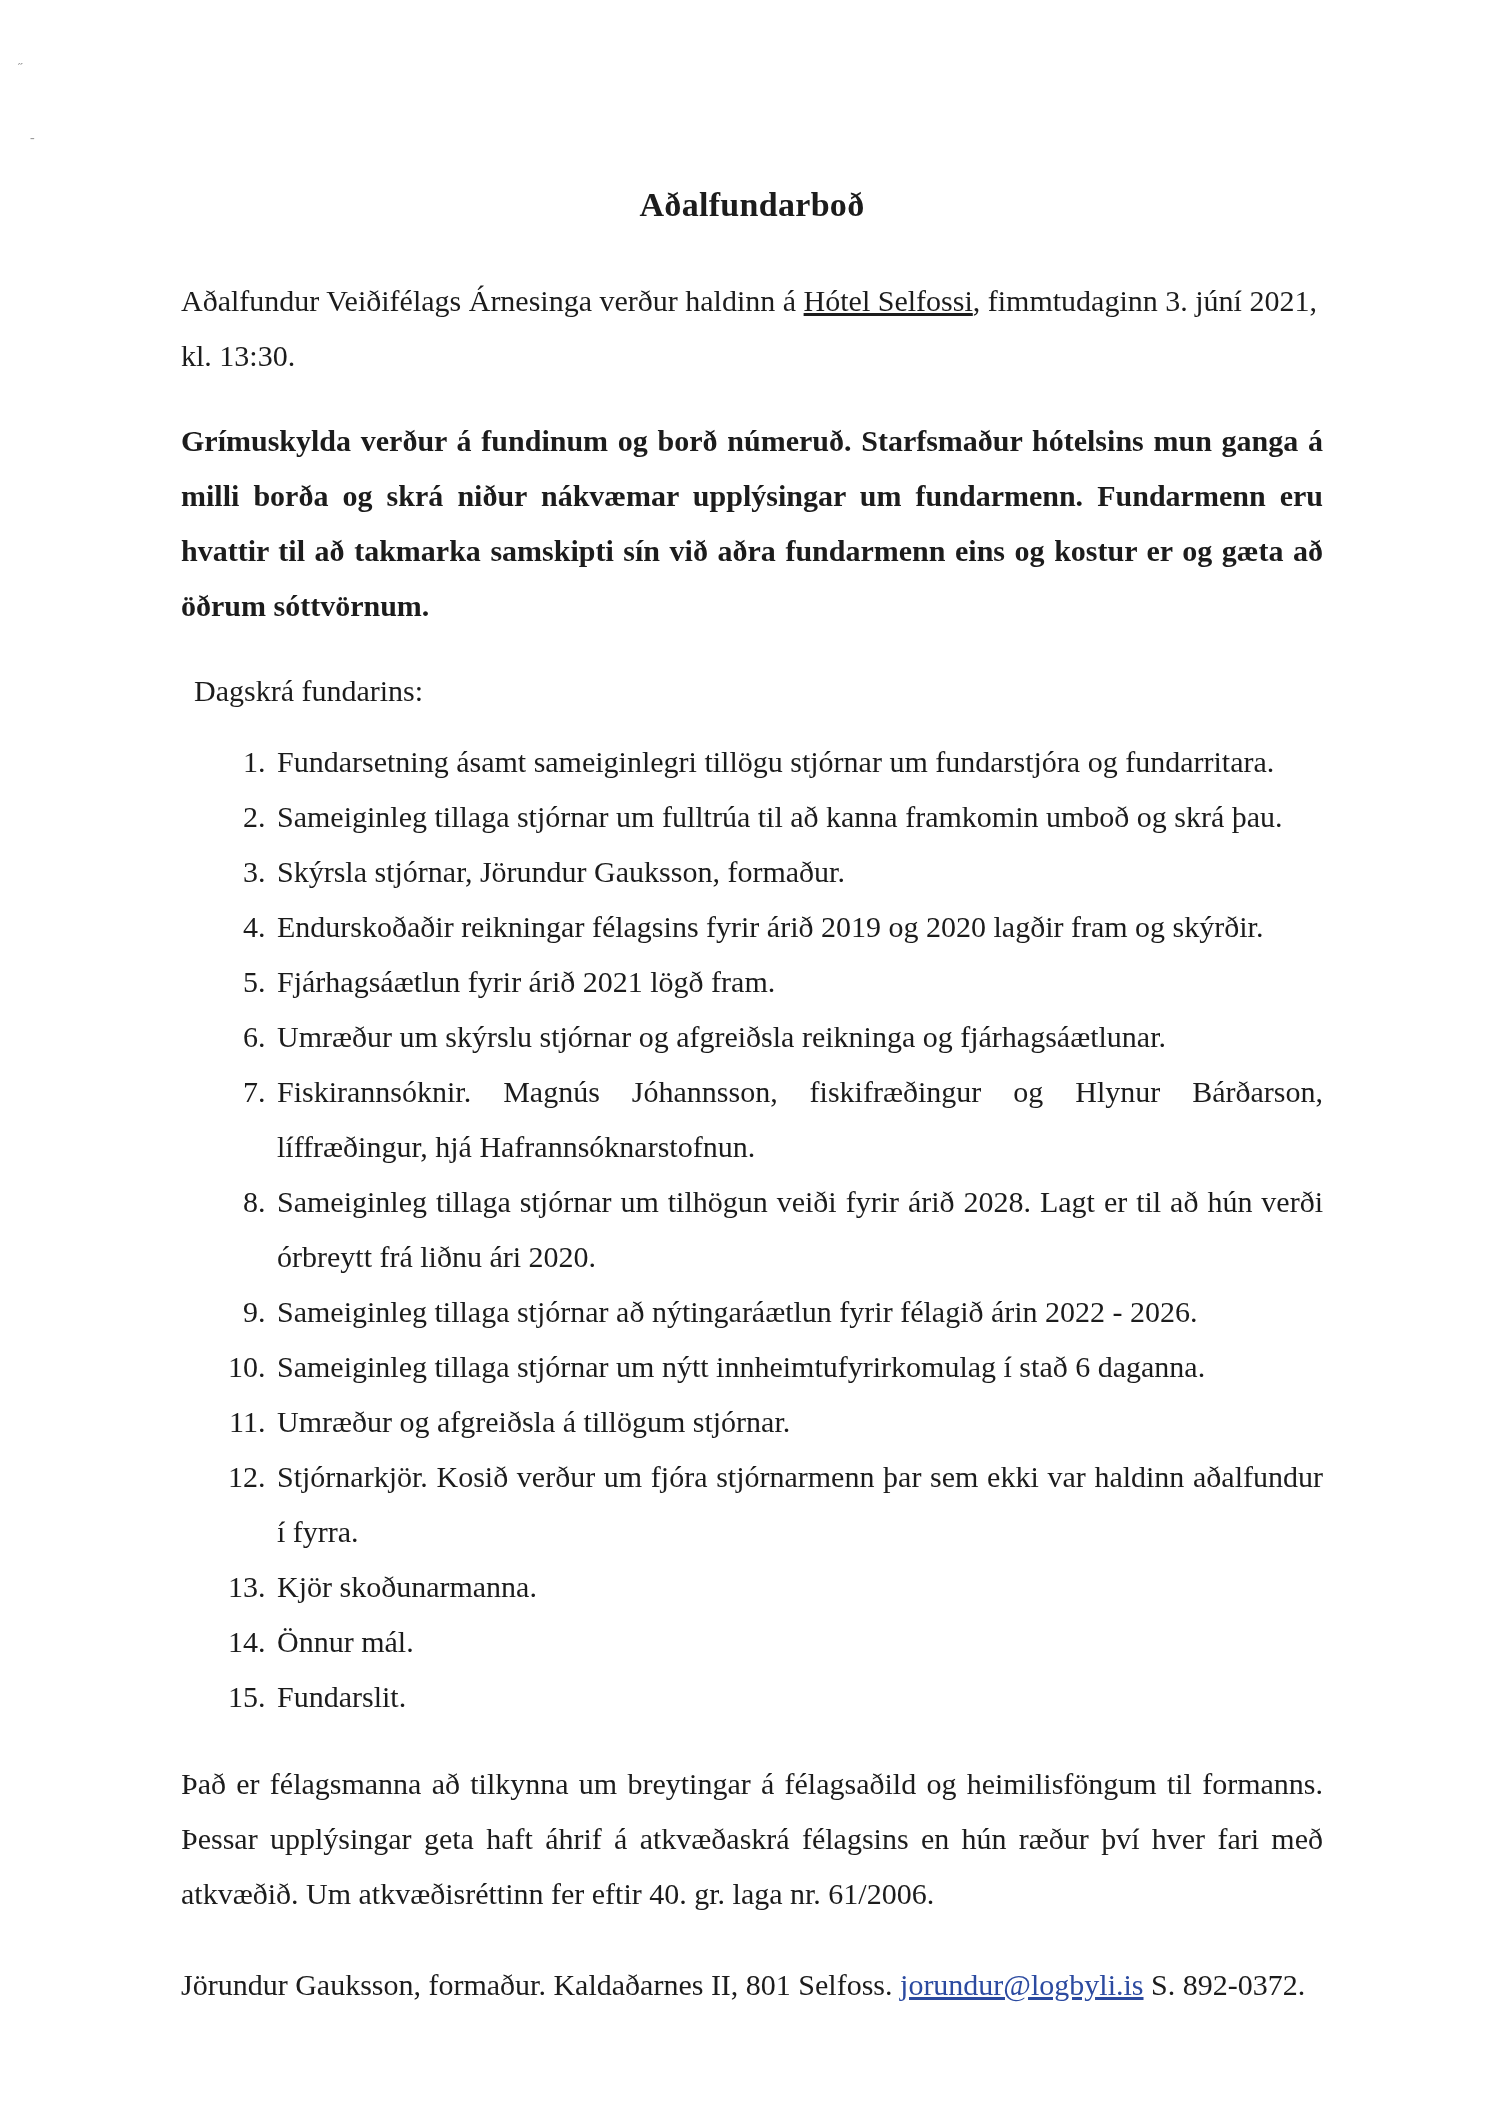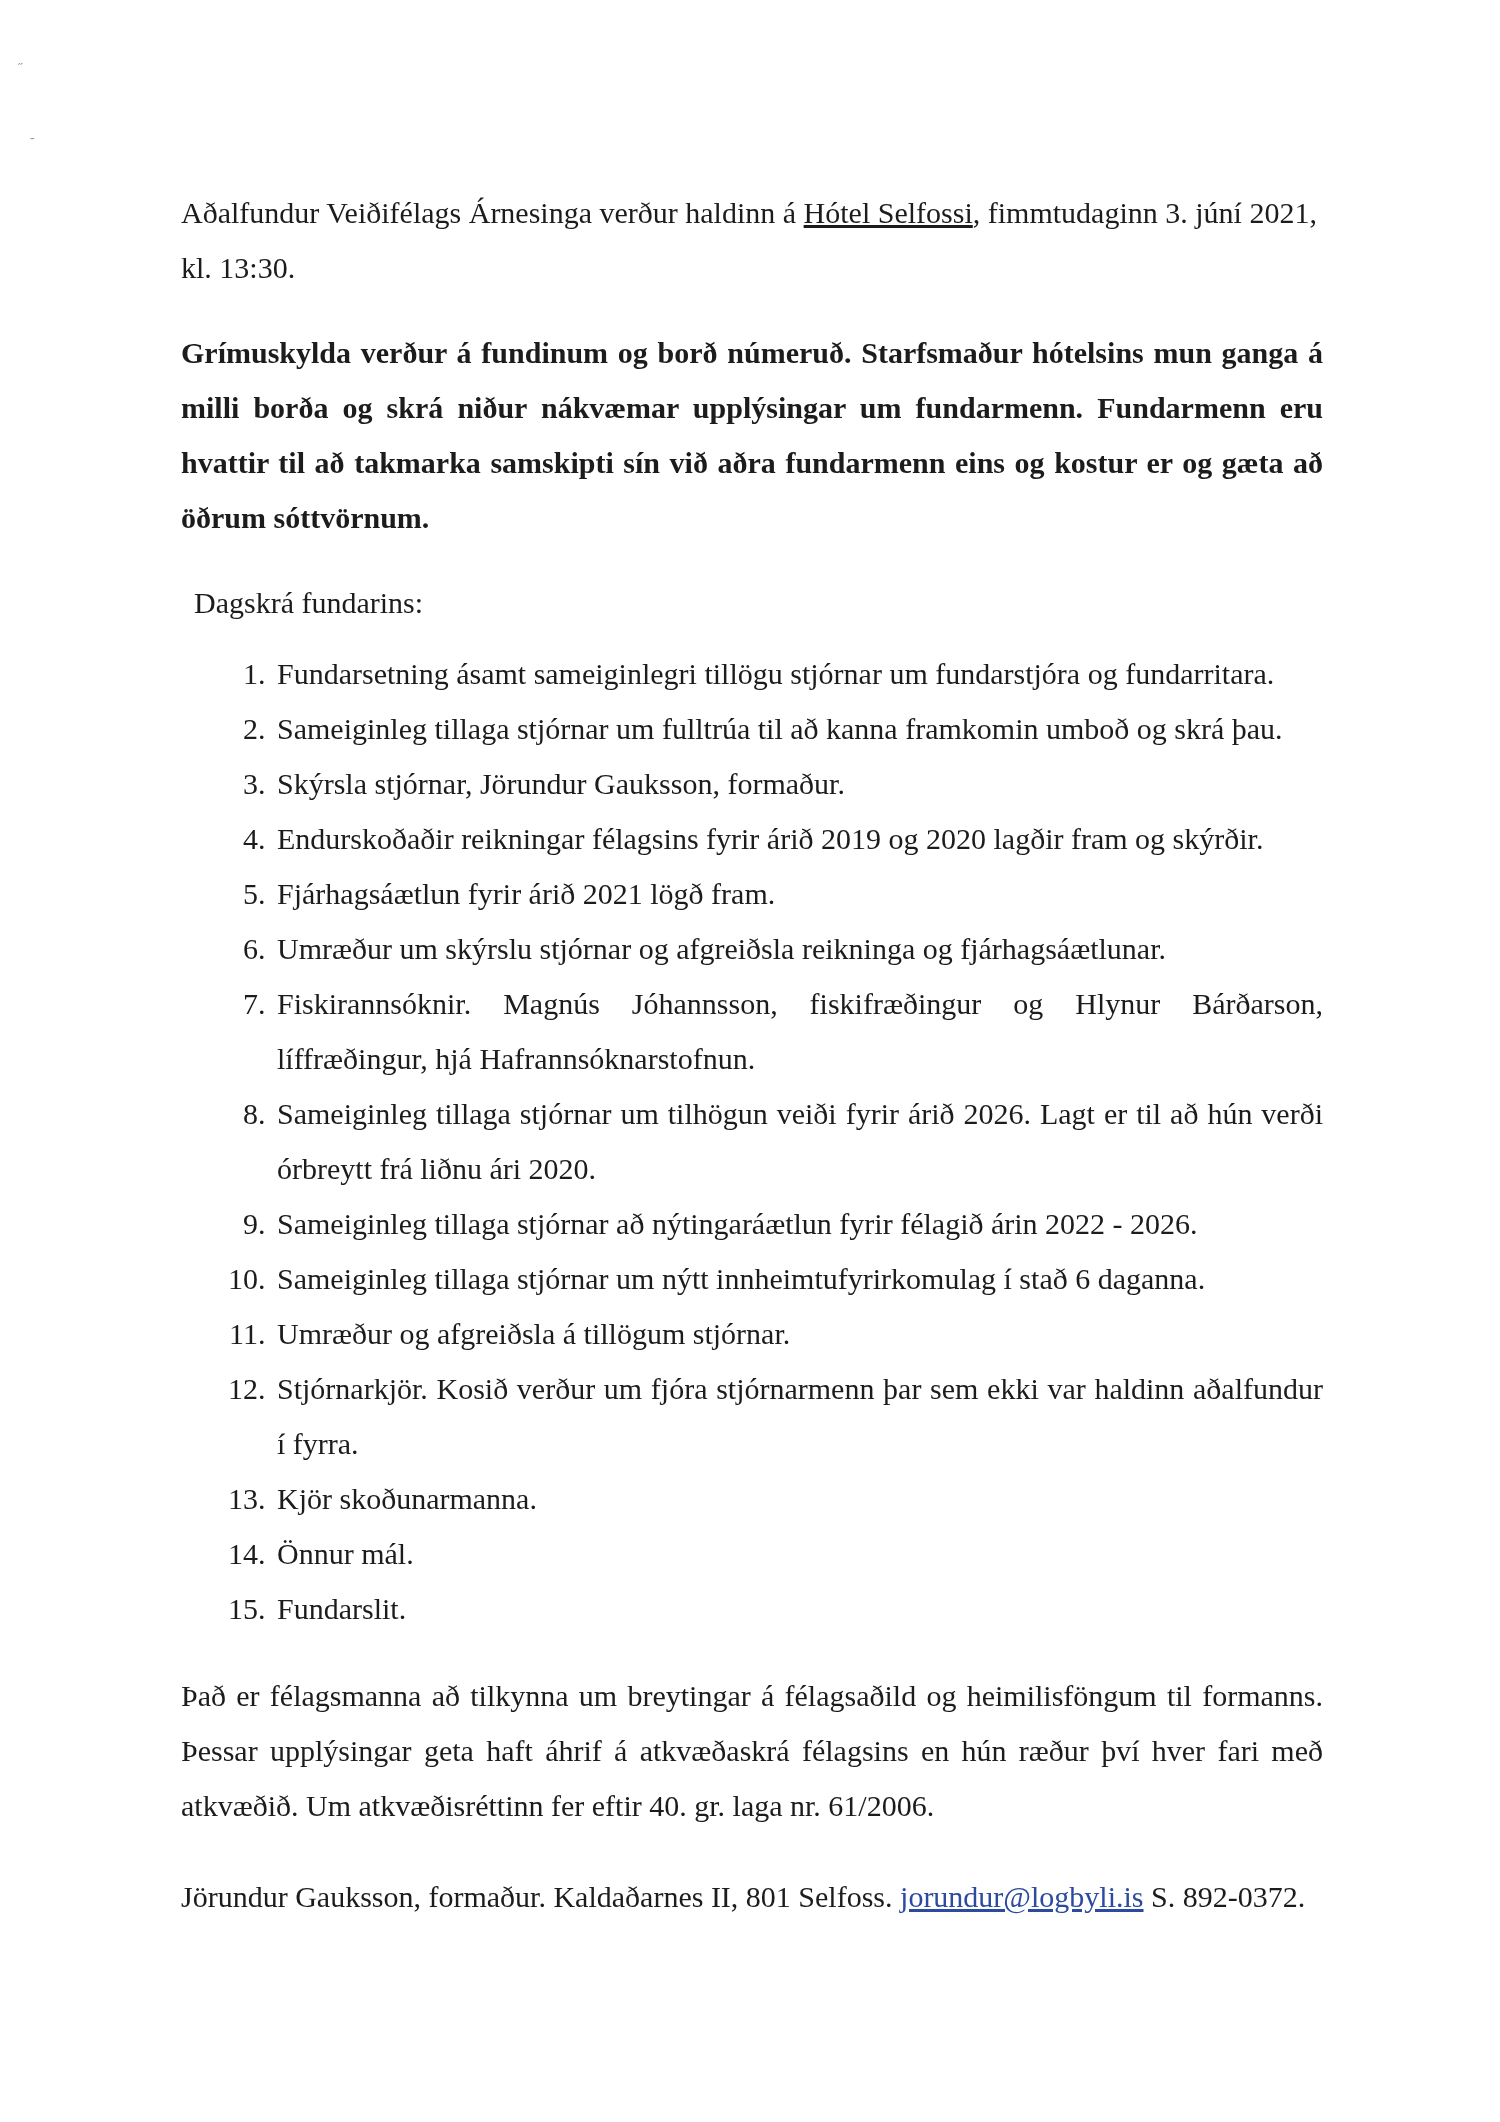--- a/index.html
+++ b/index.html
@@ -73,36 +73,37 @@
   .speck-2 { left: 30px; top: 110px; }
 </style>
 </head>
 <body>
 
 <div class="page">
 
   <span class="speck speck-1">˶</span>
   <span class="speck speck-2">‑</span>
 
+  <h1 class="doc-title">Aðalfundarboð</h1>
 
   <p><span>Aðalfundur Veiðifélags Árnesinga verður haldinn á </span><span class="underline-word">Hótel Selfossi</span><span>, fimmtudaginn 3. júní 2021, kl. 13:30.</span></p>
 
   <p class="bold justify">Grímuskylda verður á fundinum og borð númeruð. Starfsmaður hótelsins mun ganga á milli borða og skrá niður nákvæmar upplýsingar um fundarmenn. Fundarmenn eru hvattir til að takmarka samskipti sín við aðra fundarmenn eins og kostur er og gæta að öðrum sóttvörnum.</p>
 
   <p class="agenda-heading">Dagskrá fundarins:</p>
 
   <ol class="agenda">
     <li>Fundarsetning ásamt sameiginlegri tillögu stjórnar um fundarstjóra og fundarritara.</li>
     <li>Sameiginleg tillaga stjórnar um fulltrúa til að kanna framkomin umboð og skrá þau.</li>
     <li>Skýrsla stjórnar, Jörundur Gauksson, formaður.</li>
     <li>Endurskoðaðir reikningar félagsins fyrir árið 2019 og 2020 lagðir fram og skýrðir.</li>
     <li>Fjárhagsáætlun fyrir árið 2021 lögð fram.</li>
     <li>Umræður um skýrslu stjórnar og afgreiðsla reikninga og fjárhagsáætlunar.</li>
     <li>Fiskirannsóknir. Magnús Jóhannsson, fiskifræðingur og Hlynur Bárðarson, líffræðingur, hjá Hafrannsóknarstofnun.</li>
-    <li>Sameiginleg tillaga stjórnar um tilhögun veiði fyrir árið 2026. Lagt er til að hún verði órbreytt frá liðnu ári 2020.</li>
+    <li>Sameiginleg tillaga stjórnar um tilhögun veiði fyrir árið 2028. Lagt er til að hún verði órbreytt frá liðnu ári 2020.</li>
     <li>Sameiginleg tillaga stjórnar að nýtingaráætlun fyrir félagið árin 2022 - 2026.</li>
     <li>Sameiginleg tillaga stjórnar um nýtt innheimtufyrirkomulag í stað 6 daganna.</li>
     <li>Umræður og afgreiðsla á tillögum stjórnar.</li>
     <li>Stjórnarkjör. Kosið verður um fjóra stjórnarmenn þar sem ekki var haldinn aðalfundur í fyrra.</li>
     <li>Kjör skoðunarmanna.</li>
     <li>Önnur mál.</li>
     <li>Fundarslit.</li>
   </ol>
 
   <p class="member-notice">Það er félagsmanna að tilkynna um breytingar á félagsaðild og heimilisföngum til formanns. Þessar upplýsingar geta haft áhrif á atkvæðaskrá félagsins en hún ræður því hver fari með atkvæðið. Um atkvæðisréttinn fer eftir 40. gr. laga nr. 61/2006.</p>

